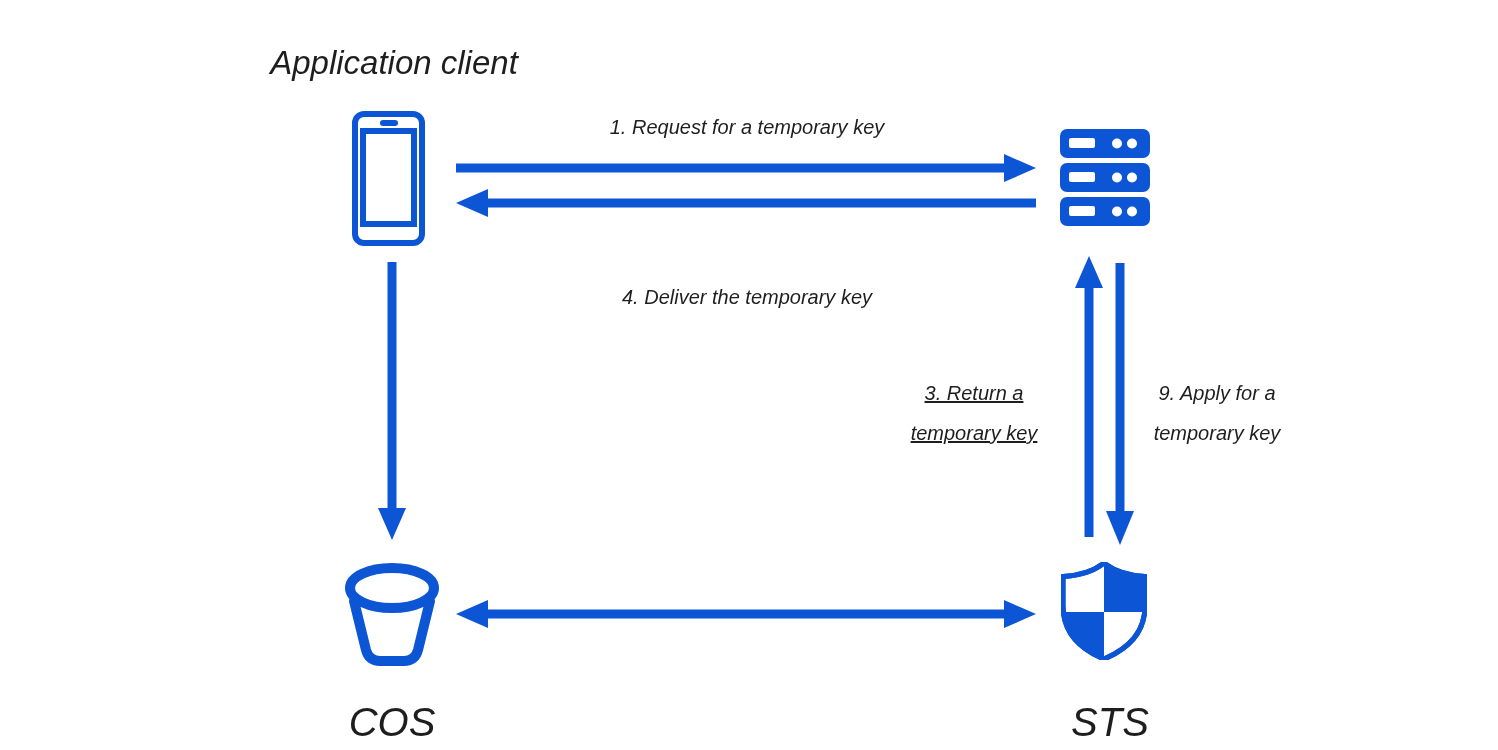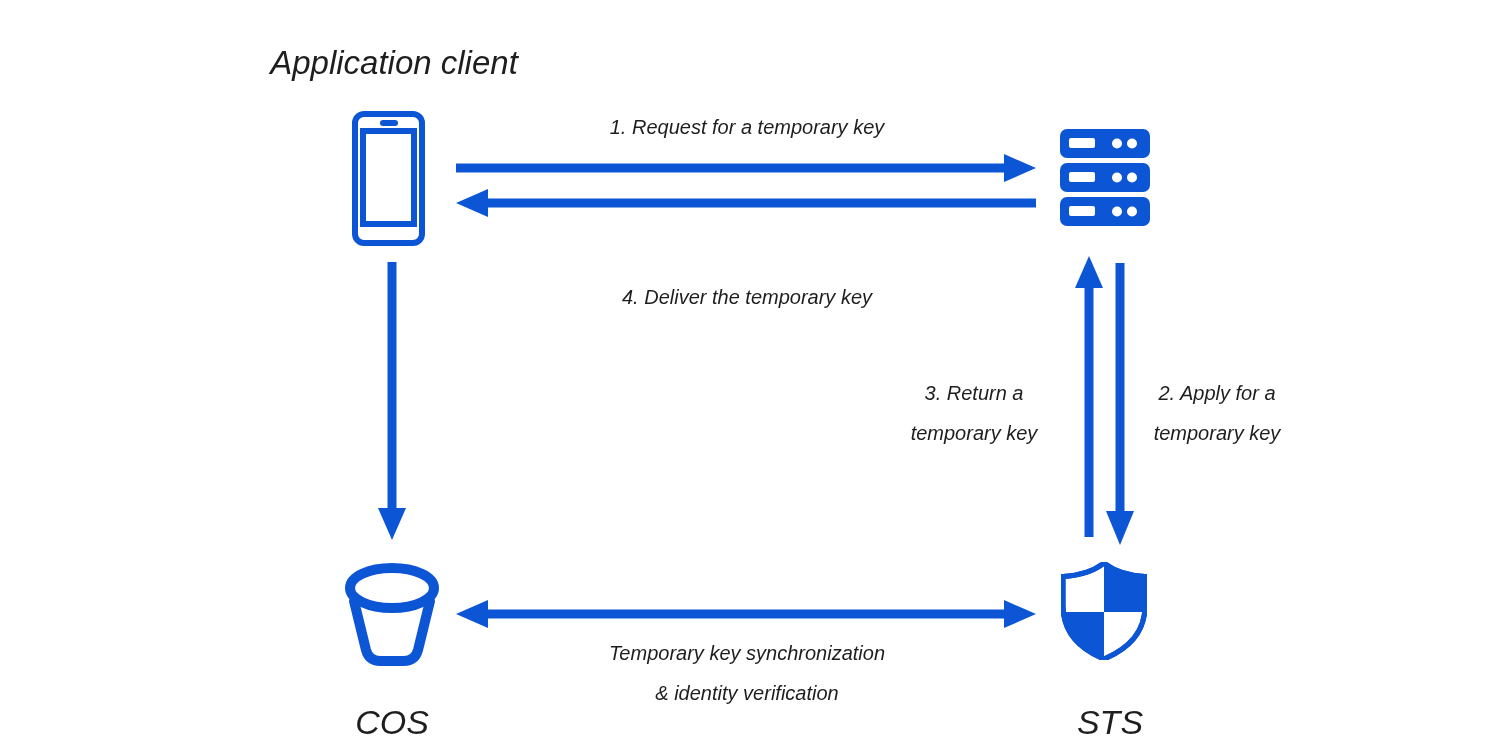--- a/index.html
+++ b/index.html
@@ -24,21 +24,21 @@
     position: absolute;
     font-style: italic;
     color: var(--text);
     white-space: pre-line;
     text-align: center;
     transform: translateX(-50%);
     line-height: 40px;
   }
   .node-title { font-size: 33px; line-height: 38px; }
   .flow-label { font-size: 20px; }
-  .node-label { font-size: 34px; line-height: 44px; }
+  .node-label { font-size: 40px; line-height: 44px; }
   .icon, .arrow { position: absolute; display: block; color: var(--accent); }
 </style>
 </head>
 <body>
 
 <div class="canvas">
 
   <div class="lbl node-title" style="left:394px; top:44px;">Application client</div>
 
   <svg class="icon" style="left:352px; top:111px;" width="73" height="135" viewBox="0 0 73 135">
@@ -82,28 +82,28 @@
 
   <svg class="arrow" style="left:376px; top:262px;" width="32" height="280" viewBox="0 0 32 280">
     <rect x="11.5" y="0" width="9" height="248" fill="currentColor"></rect>
     <polygon points="2,246 30,246 16,278" fill="currentColor"></polygon>
   </svg>
 
   <svg class="arrow" style="left:1073px; top:256px;" width="32" height="281" viewBox="0 0 32 281">
     <polygon points="16,0 2,32 30,32" fill="currentColor"></polygon>
     <rect x="11.5" y="30" width="9" height="251" fill="currentColor"></rect>
   </svg>
-  <div class="lbl flow-label" style="left:974px; top:373px;">3. Return a
+  <div class="lbl flow-label" style="left:974px; top:373px;text-decoration:underline;">3. Return a
 temporary key</div>
 
   <svg class="arrow" style="left:1104px; top:263px;" width="32" height="282" viewBox="0 0 32 282">
     <rect x="11.5" y="0" width="9" height="250" fill="currentColor"></rect>
     <polygon points="2,248 30,248 16,282" fill="currentColor"></polygon>
   </svg>
-  <div class="lbl flow-label" style="left:1217px; top:373px;">2. Apply for a
+  <div class="lbl flow-label" style="left:1217px; top:373px;">9. Apply for a
 temporary key</div>
 
   <svg class="icon" style="left:344px; top:563px;" width="96" height="103" viewBox="0 0 96 103">
     <path d="M10,38 L22,87 Q25,98 36,98 L60,98 Q71,98 74,87 L86,38" fill="none" stroke="currentColor" stroke-width="10" stroke-linejoin="round" stroke-linecap="round"></path>
     <ellipse cx="48" cy="25" rx="42" ry="20" fill="#fff" stroke="currentColor" stroke-width="10"></ellipse>
   </svg>
 
   <svg class="icon" style="left:1061px; top:562px;" width="86" height="98" viewBox="0 0 86 98">
     <defs>
       <clipPath id="shieldClip">
@@ -116,19 +116,17 @@
       <rect x="0" y="50" width="43" height="48" fill="currentColor"></rect>
     </g>
     <path d="M43,1 C53,9 67,13.5 84,14.5 L84,44 C84,69 68,86.5 43,97 C18,86.5 2,69 2,44 L2,14.5 C19,13.5 33,9 43,1 Z" fill="none" stroke="currentColor" stroke-width="5"></path>
   </svg>
 
   <svg class="arrow" style="left:456px; top:598px;" width="580" height="32" viewBox="0 0 580 32">
     <polygon points="32,2 0,16 32,30" fill="currentColor"></polygon>
     <rect x="28" y="11.5" width="524" height="9" fill="currentColor"></rect>
     <polygon points="548,2 580,16 548,30" fill="currentColor"></polygon>
   </svg>
-  <div class="lbl flow-label" style="left:747px; top:633px;">Temporary key synchronization
-&amp; identity verification</div>
 
   <div class="lbl node-label" style="left:392px; top:700px;">COS</div>
   <div class="lbl node-label" style="left:1110px; top:700px;">STS</div>
 
 </div>
 
 </body></html>

